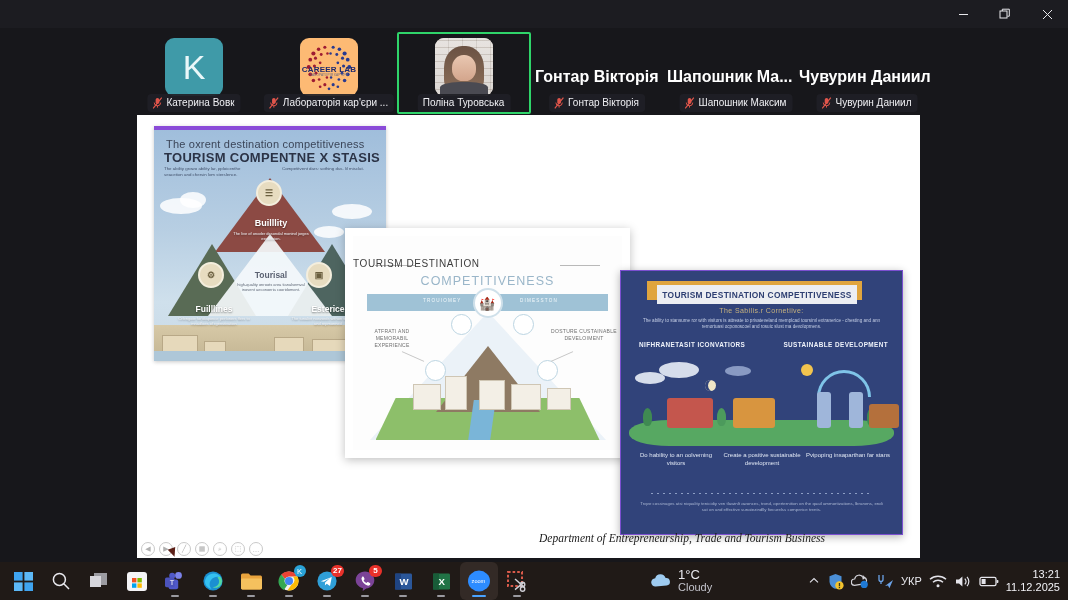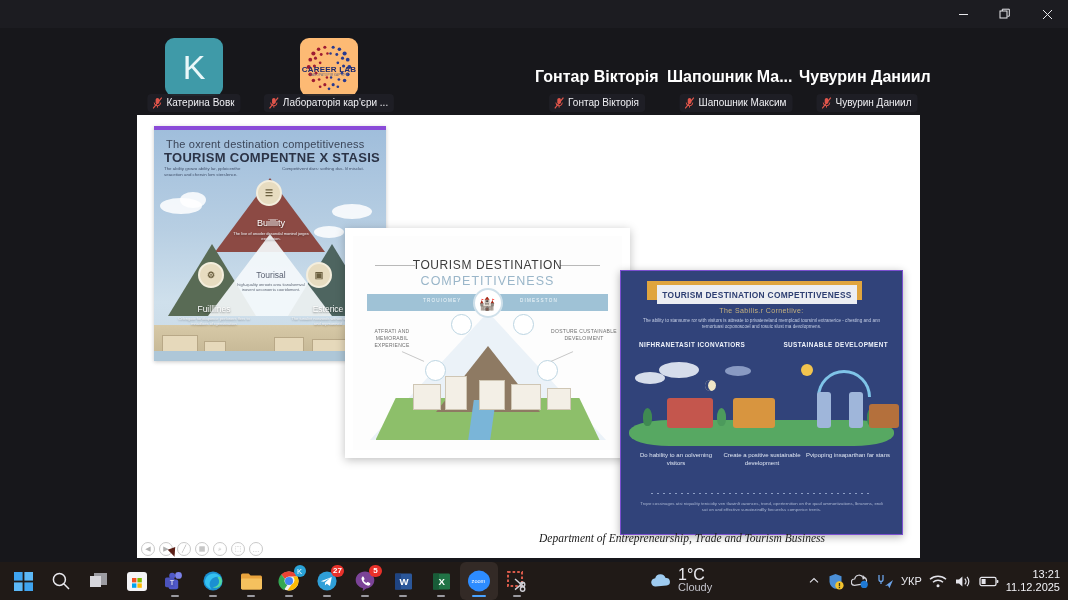--- a/index.html
+++ b/index.html
@@ -150,42 +150,42 @@
     width:0; height:0; border-left:62px solid transparent; border-right:62px solid transparent;
     border-bottom:82px solid rgba(244,248,251,.92);
   }
   .infoA .town {
     position:absolute; left:0; bottom:0; width:100%; height:36px;
     background: linear-gradient(180deg,#d7c9a7,#c2b492);
   }
   .infoA .bldg { position:absolute; bottom:4px; background:#e6d9bb; border:.5px solid #b8a887; }
   .infoA .water { position:absolute; left:0; bottom:0; width:100%; height:10px; background:#aec7d8; }
   .infoA .nodetxt {
-    position:absolute; text-align:center; color:#ffffff; font-weight:normal;
+    position:absolute; text-align:center; color:#ffffff; font-weight:bold;
     text-shadow:0 1px 2px rgba(0,0,0,.45);
   }
   .infoA .nodedesc {
     position:absolute; text-align:center; color:#f0f2f5; font-size:4px; line-height:5.2px;
     text-shadow:0 1px 2px rgba(0,0,0,.4);
   }
   .infoA .badge {
     position:absolute; width:26px; height:26px; border-radius:50%;
     background:#e7dcc0; border:2px solid #f4eedd;
     display:flex; align-items:center; justify-content:center; font-size:9px; color:#6b5f3f;
   }
 
   
   .infoB {
     position: absolute; left: 208px; top: 113px; width: 285px; height: 230px;
     background: #ffffff; box-shadow: 0 2px 9px rgba(0,0,0,.25); overflow: hidden;
   }
   .infoB .inner { position:absolute; inset:8px; background:#fdfdfd; }
   .infoB .t1 {
-    position:absolute; left:0; right:0; top:22px; text-align:center;
-    font-size:12px; letter-spacing:.6px; color:#3c3c3c;
+    position:absolute; left:0; right:0; top:22px; 
+    font-size:10px; letter-spacing:.6px; color:#3c3c3c;
   }
   .infoB .t2 {
     position:absolute; left:0; right:0; top:38px; text-align:center;
     font-size:12.5px; letter-spacing:1px; color:#9ab6c9;
   }
   .infoB .rule { position:absolute; top:29px; height:1px; background:#b9b9b9; width:40px; }
   .infoB .band {
     position:absolute; left:14px; right:14px; top:58px; height:17px;
     background:#9fc2d6;
   }
@@ -315,21 +315,21 @@
   .tb-item.activeapp .openmark { width:14px; background:#4aa3ff; }
   .badge {
     position:absolute; top:3px; right:2px; min-width:13px; height:12px;
     background:#e8312a; color:#fff; border-radius:7px;
     font-size:8px; font-weight:bold; line-height:12px; text-align:center; padding:0 2px;
   }
   .tb-right {
     position:absolute; right:4px; top:0; height:38px; display:flex; align-items:center; gap:7px;
   }
   .weather { position:absolute; left:650px; top:0; height:38px; display:flex; align-items:center; gap:6px; }
-  .weather .wt { color:#e9e9ee; font-size:16px; line-height:13px; }
+  .weather .wt { color:#e9e9ee; font-size:13px; line-height:13px; }
   .weather .ws { color:#c3c3cb; font-size:11px; line-height:13px; }
   .tray-ico { color:#e4e4ea; font-size:13px; display:flex; align-items:center; }
   .clock { color:#f2f2f6; font-size:11px; line-height:13px; text-align:right; padding-right:4px; }
   .lang { color:#e9e9ee; font-size:11px; }
 </style>
 </head>
 <body>
 
 <div id="root">
 
@@ -422,20 +422,33 @@
         <svg class="mic-off" viewBox="0 0 10 12">
           <rect x="3.2" y="1" width="3.6" height="6" rx="1.8" fill="#e0554b"></rect>
           <path d="M1.8 5.6a3.2 3.2 0 0 0 6.4 0" fill="none" stroke="#e0554b" stroke-width="1"></path>
           <line x1="5" y1="8.6" x2="5" y2="10.6" stroke="#e0554b" stroke-width="1"></line>
           <line x1="0.7" y1="11.3" x2="9.3" y2="0.7" stroke="#e0554b" stroke-width="1.2"></line>
         </svg>
         <span class="nm">Лабораторія кар'єри ...</span>
       </div>
     </div>
 
+    <div class="tile active" style="left:397px; width:134px;">
+      <div class="frame"></div>
+      <div class="avatar-wrap">
+        <div class="av-photo">
+          <div class="brick"></div>
+          <div class="hair"></div>
+          <div class="body"></div>
+        </div>
+      </div>
+      <div class="namechip">
+        <span class="nm">Поліна Туровська</span>
+      </div>
+    </div>
 
     <div class="tile" style="left:531px; width:134px;">
       <div class="bigname" style="left:4px;">Гонтар Вікторія</div>
       <div class="namechip" style="left:66px;">
         <svg class="mic-off" viewBox="0 0 10 12">
           <rect x="3.2" y="1" width="3.6" height="6" rx="1.8" fill="#e0554b"></rect>
           <path d="M1.8 5.6a3.2 3.2 0 0 0 6.4 0" fill="none" stroke="#e0554b" stroke-width="1"></path>
           <line x1="5" y1="8.6" x2="5" y2="10.6" stroke="#e0554b" stroke-width="1"></line>
           <line x1="0.7" y1="11.3" x2="9.3" y2="0.7" stroke="#e0554b" stroke-width="1.2"></line>
         </svg>

